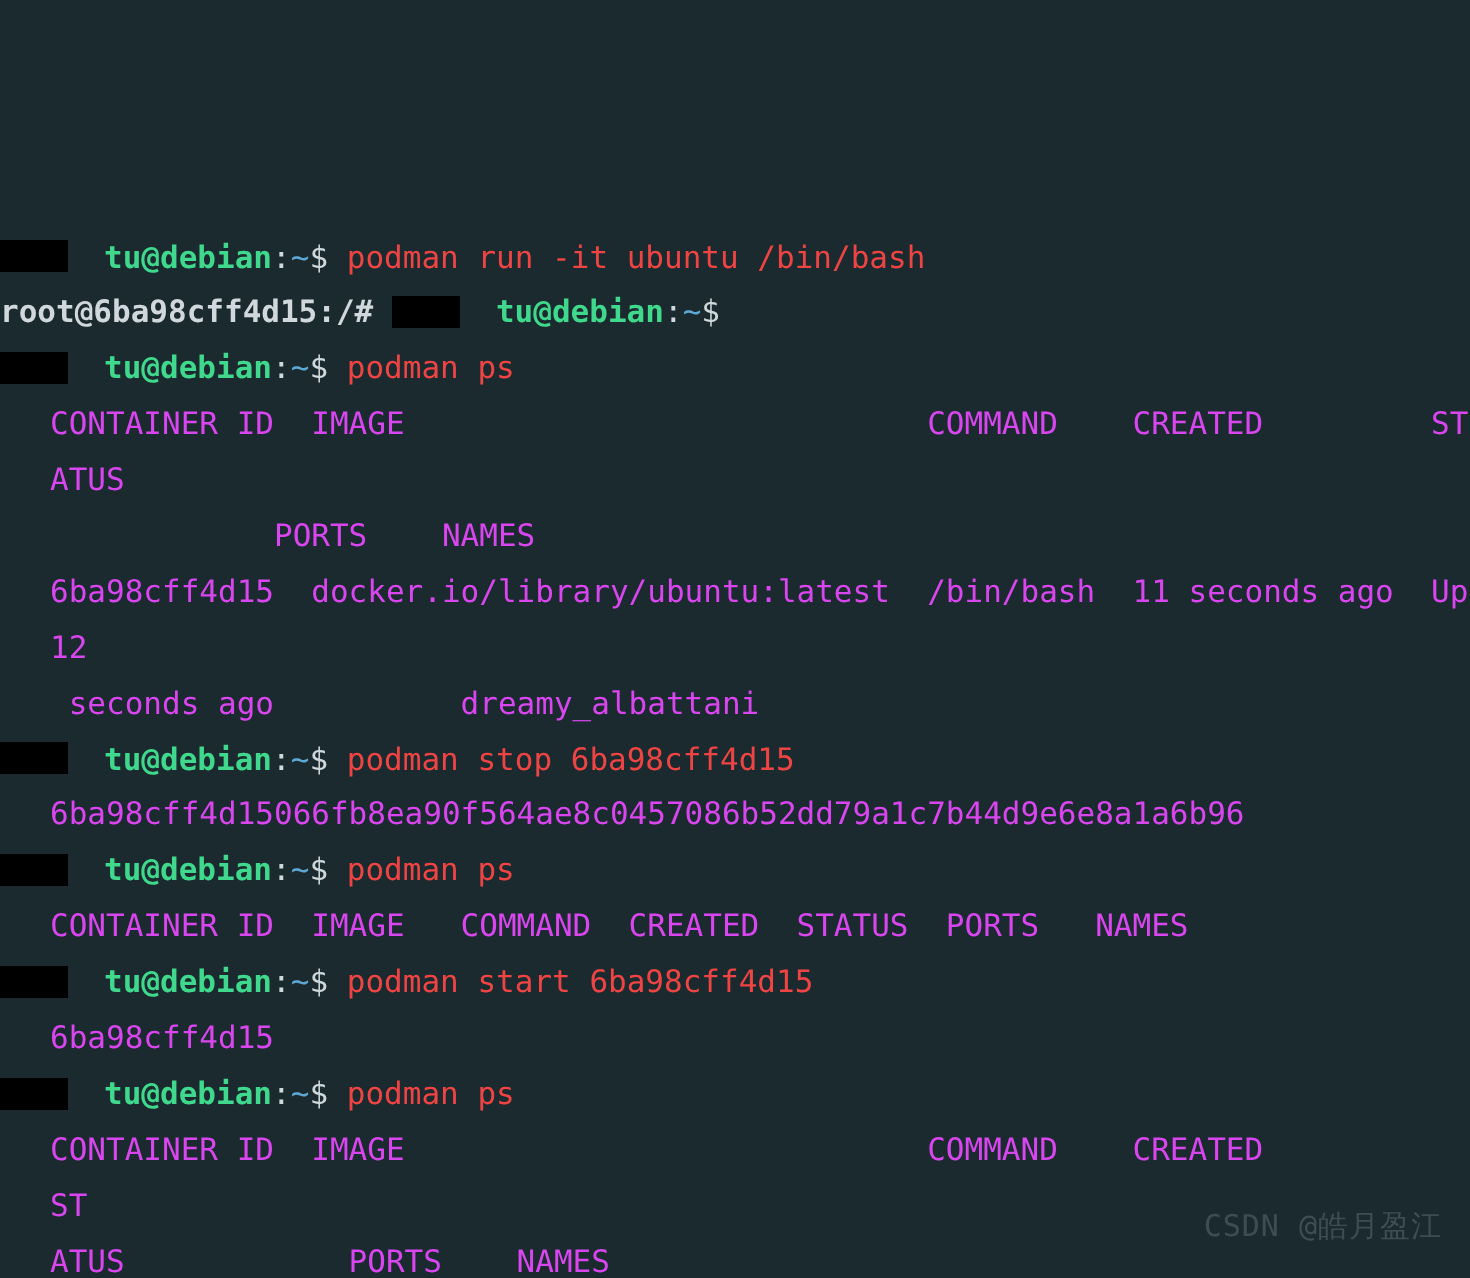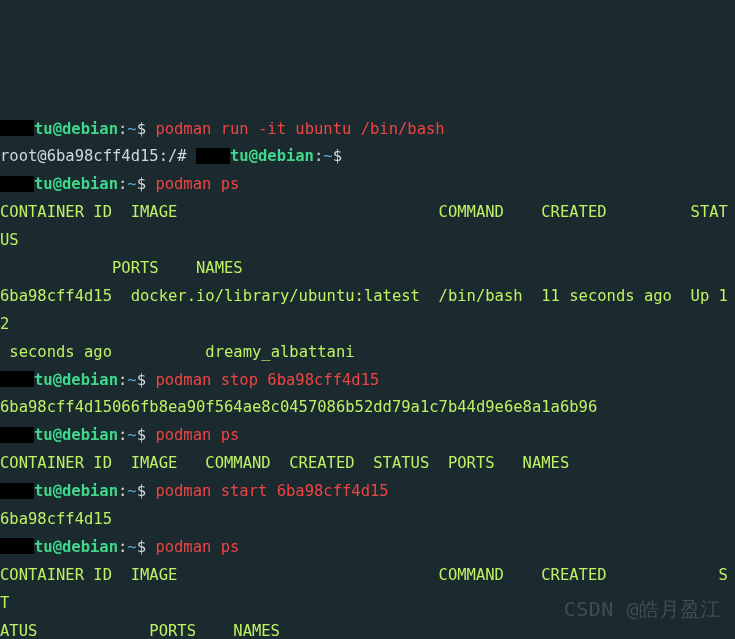--- a/index.html
+++ b/index.html
@@ -11,42 +11,42 @@
       color: #d0d8dc;
       width: 735px;
       height: 639px;
       overflow: hidden;
       white-space: pre-wrap;
       word-break: break-all;
       padding: 4px 0 0 0;
       position: relative;
     }
     .line { display: block; }
-    .user-host { color: #3fd88c; font-weight: bold; }
+    .user-host { color: #3fd88c; font-weight: bold; margin-left: 18px; }
     .redact {
       background: #000;
       color: transparent;
       display: inline-block;
       width: 34px;
       height: 16px;
       vertical-align: middle;
       margin-bottom: 2px;
     }
     .colon { color: #d0d8dc; }
     .tilde { color: #5fa8d3; }
     .dollar { color: #d0d8dc; }
     .cmd { color: #ef4444; }
-    .output { color: #bef264; }
-    .root-prompt { color: #d0d8dc; }
+    .output { color: #d946ef; padding-left: 25px; }
+    .root-prompt { color: #d0d8dc; font-weight: bold; }
     .watermark {
       position: absolute;
       bottom: 12px;
       right: 14px;
       color: #5a6a6e;
-      font-size: 20px;
+      font-size: 15px;
       opacity: 0.55;
       letter-spacing: 0.5px;
     }
   </style>
 </head>
 <body>
 
 
 
 <div><span class="line"><span class="redact"></span><span class="user-host">tu@debian</span><span class="colon">:</span><span class="tilde">~</span><span class="dollar">$</span> <span class="cmd">podman run -it ubuntu /bin/bash</span></span><span class="line"><span class="root-prompt">root@6ba98cff4d15:/# </span><span class="redact"></span><span class="user-host">tu@debian</span><span class="colon">:</span><span class="tilde">~</span><span class="dollar">$</span></span><span class="line"><span class="redact"></span><span class="user-host">tu@debian</span><span class="colon">:</span><span class="tilde">~</span><span class="dollar">$</span> <span class="cmd">podman ps</span></span><span class="line output">CONTAINER ID  IMAGE                            COMMAND    CREATED         STATUS</span><span class="line output">            PORTS    NAMES</span><span class="line output">6ba98cff4d15  docker.io/library/ubuntu:latest  /bin/bash  11 seconds ago  Up 12</span><span class="line output"> seconds ago          dreamy_albattani</span><span class="line"><span class="redact"></span><span class="user-host">tu@debian</span><span class="colon">:</span><span class="tilde">~</span><span class="dollar">$</span> <span class="cmd">podman stop 6ba98cff4d15</span></span><span class="line output">6ba98cff4d15066fb8ea90f564ae8c0457086b52dd79a1c7b44d9e6e8a1a6b96</span><span class="line"><span class="redact"></span><span class="user-host">tu@debian</span><span class="colon">:</span><span class="tilde">~</span><span class="dollar">$</span> <span class="cmd">podman ps</span></span><span class="line output">CONTAINER ID  IMAGE   COMMAND  CREATED  STATUS  PORTS   NAMES</span><span class="line"><span class="redact"></span><span class="user-host">tu@debian</span><span class="colon">:</span><span class="tilde">~</span><span class="dollar">$</span> <span class="cmd">podman start 6ba98cff4d15</span></span><span class="line output">6ba98cff4d15</span><span class="line"><span class="redact"></span><span class="user-host">tu@debian</span><span class="colon">:</span><span class="tilde">~</span><span class="dollar">$</span> <span class="cmd">podman ps</span></span><span class="line output">CONTAINER ID  IMAGE                            COMMAND    CREATED            ST</span><span class="line output">ATUS            PORTS    NAMES</span></div>

